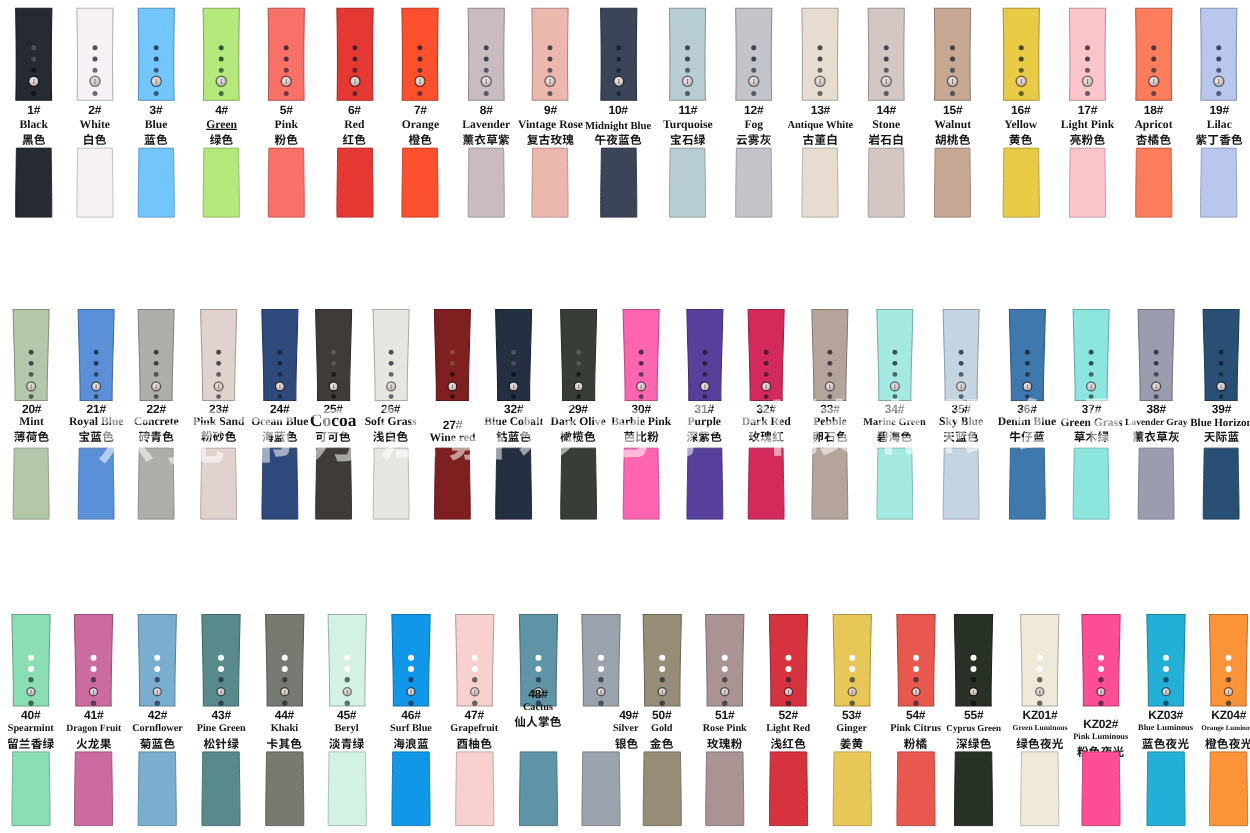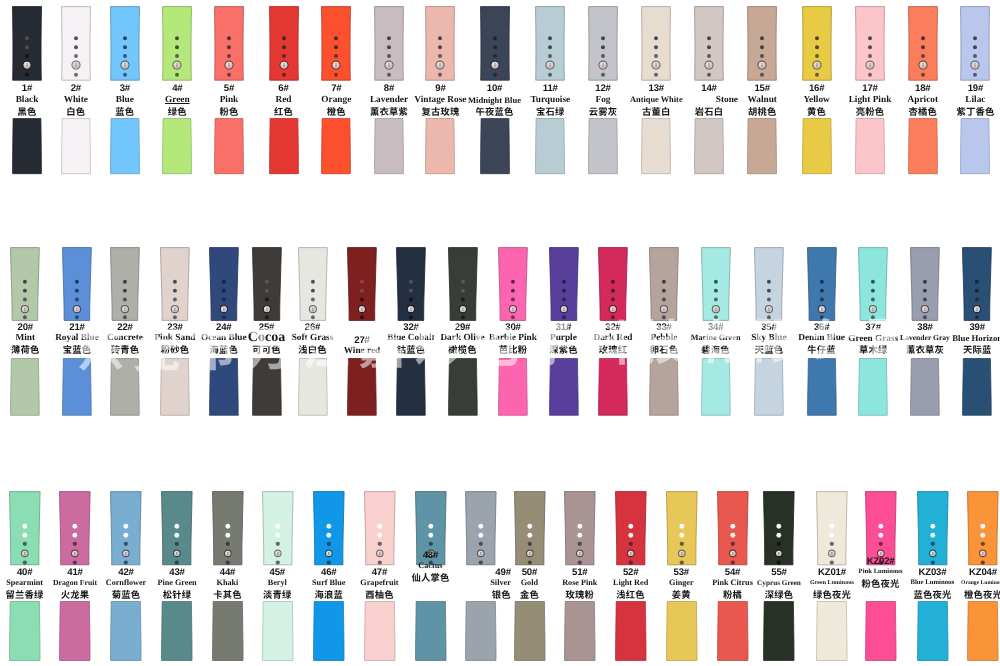--- a/index.html
+++ b/index.html
@@ -371,21 +371,21 @@
             <circle cx="15.00" cy="50.12" r="2.00" fill="#5a5c63"></circle>
             <circle cx="15.00" cy="59.09" r="4.60" fill="#676261"></circle>
             <circle cx="15.00" cy="59.09" r="3.40" fill="#ddd2d1"></circle>
             <circle cx="15.00" cy="59.09" r="3.40" fill="url(#bk)"></circle>
             <rect x="14.55" y="56.98" width="0.9" height="4.22" rx="0.45" fill="rgba(45,40,40,0.55)"></rect>
             <circle cx="15.00" cy="68.82" r="2.00" fill="#5a5c63"></circle>
           </svg>
         </div>
 <div class="labels" style="top:78.60px;">
 <div class="num">14#</div>
-<div class="en" style="font-size:9.30px;text-align:right;">Stone</div>
+<div class="en" style="font-size:9.30px;">Stone</div>
 <div class="zh">岩石白</div>
 </div>
 <div class="band band-bot" style="top:111.80px;">
           <svg width="30.00" height="56.20" viewBox="0 0 30.00 56.20">
             <path d="M 1.10 0.5 L 28.90 0.5 C 29.18 22.48 29.57 44.96 29.40 55.70 L 0.60 55.70 C 0.42 44.96 0.82 22.48 1.10 0.5 Z" fill="#d2c7c3" stroke="#a49b98" stroke-width="0.75"></path>
           </svg>
         </div>
 </div>
 <div class="swatch" style="left:747.20px;top:5.80px;width:30.00px;">
 <div class="band band-top" style="top:0px;">
@@ -1448,21 +1448,21 @@
             <circle cx="15.80" cy="35.27" r="2.40" fill="#fffafc"></circle>
             <circle cx="15.80" cy="44.27" r="2.40" fill="#fffafc"></circle>
             <circle cx="15.80" cy="52.82" r="2.15" fill="#6a2d51"></circle>
             <circle cx="15.80" cy="62.42" r="3.80" fill="#7a2b4c"></circle>
             <circle cx="15.80" cy="62.42" r="2.60" fill="#ddd2d1"></circle>
             <circle cx="15.80" cy="62.42" r="2.60" fill="url(#bk)"></circle>
             <rect x="15.35" y="60.81" width="0.9" height="3.22" rx="0.45" fill="rgba(45,40,40,0.55)"></rect>
             <circle cx="15.80" cy="71.57" r="2.15" fill="#6a2d51"></circle>
           </svg>
         </div>
-<div class="labels" style="top:66px;">
+<div class="labels" style="top:84px;">
 <div class="num">KZ02#</div>
 <div class="en" style="font-size:6.68px;">Pink Luminous</div>
 <div class="zh">粉色夜光</div>
 </div>
 <div class="band band-bot" style="top:110.00px;">
           <svg width="31.60" height="60.00" viewBox="0 0 31.60 60.00">
             <path d="M 1.20 0.5 L 30.40 0.5 C 30.68 24.00 31.18 48.00 31.00 59.50 L 0.60 59.50 C 0.42 48.00 0.92 24.00 1.20 0.5 Z" fill="#fc4d95" stroke="#c53c74" stroke-width="0.75"></path>
           </svg>
         </div>
 </div>

